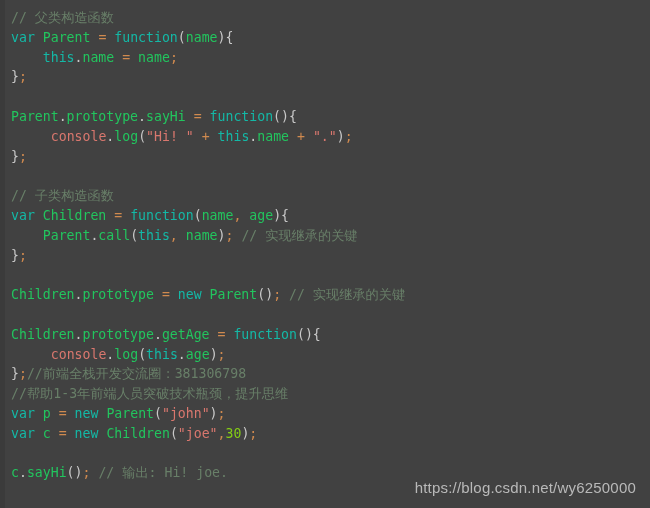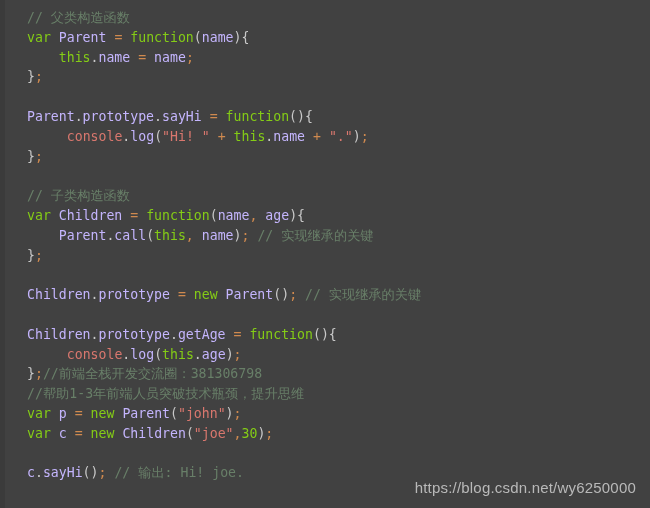--- a/index.html
+++ b/index.html
@@ -31,30 +31,30 @@
     width: 650px;
     padding: 8px 0 0 0;
     box-sizing: border-box;
   }
   .line {
     height: 19.8px;
     line-height: 19.8px;
     font-size: 13.2px;
     letter-spacing: 0px;
     white-space: pre;
-    padding-left: 27px;
+    padding-left: 11px;
     box-sizing: border-box;
   }
   .tok { white-space: pre; }
 
   
   .c-com  { color: #687f68; }          
-  .c-kw   { color: #84cc16; }          
+  .c-kw   { color: #14b8a6; }          
   .c-op   { color: #d08a4f; }          
-  .c-id   { color: #c4b5fd; }          
+  .c-id   { color: #22c55e; }          
   .c-str  { color: #d9776e; }          
   .c-fn   { color: #d9776e; margin-left: 8px; }          
   .c-num  { color: #84cc16; }          
   .c-punc { color: #c9c9c9; }          
 
   #watermark {
     position: absolute;
     right: 14px;
     bottom: 12px;
     color: #b9b9b9;

